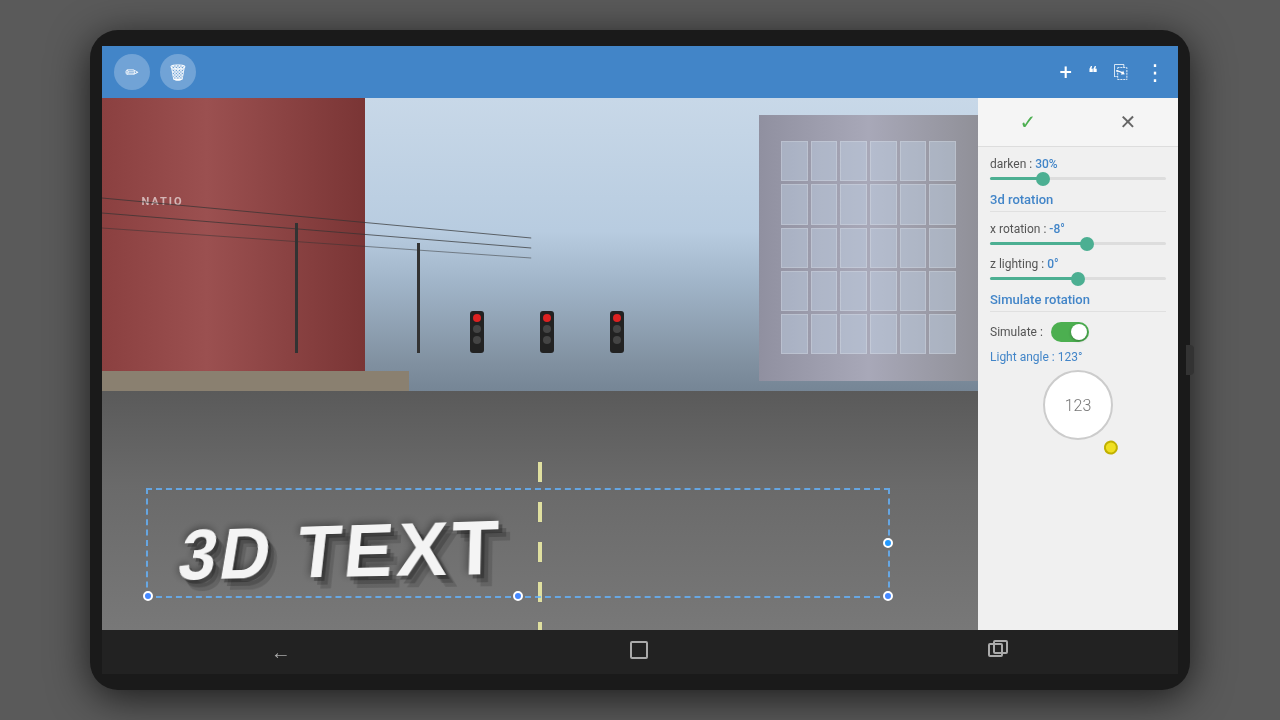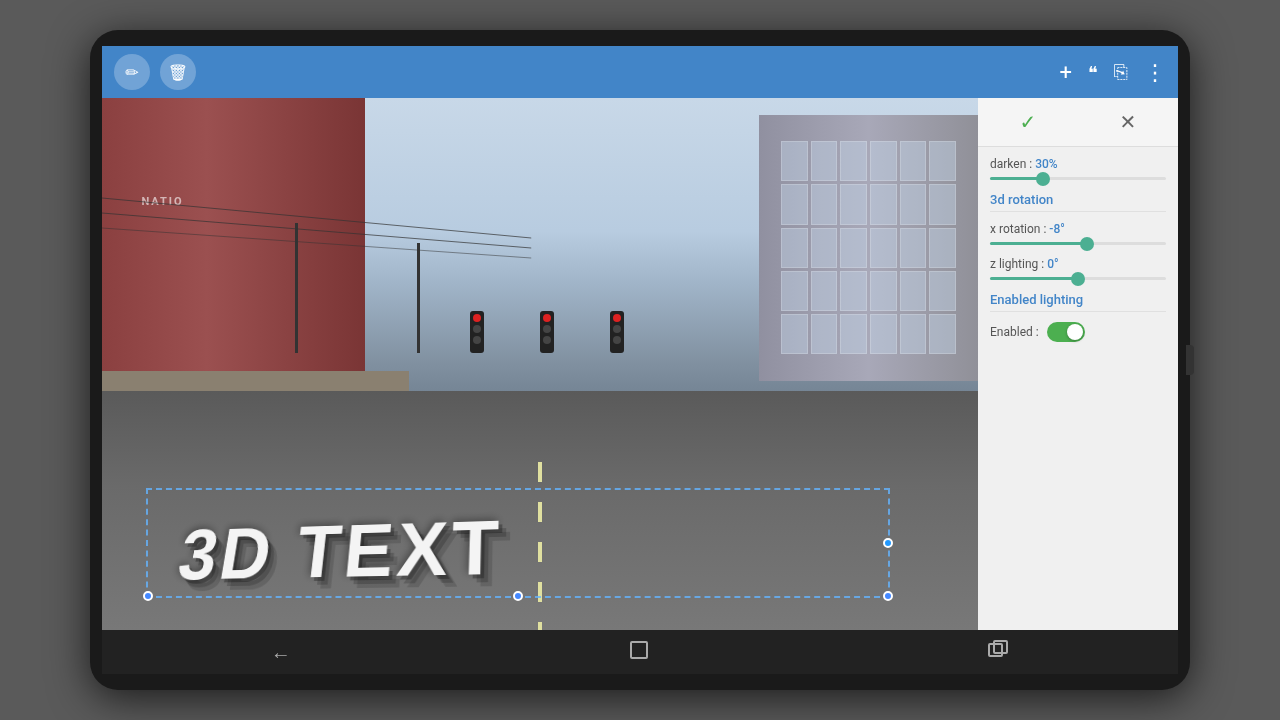--- a/index.html
+++ b/index.html
@@ -602,27 +602,37 @@
             <div class="param-label">
               <span>z lighting :</span>
               <span class="value">0°</span>
             </div>
             <div class="slider-track">
               <div class="slider-fill" style="width:50%;"></div>
               <div class="slider-thumb" style="left:50%;"></div>
             </div>
           </div>
 
-          <div class="section-title">Enabled lighting</div>
+          <div class="section-title">Simulate rotation</div>
 
           <div class="toggle-container">
-            <span class="toggle-label">Enabled :</span>
+            <span class="toggle-label">Simulate :</span>
             <div class="toggle-switch"></div>
           </div>
 
+          <div class="light-angle-container">
+            <div class="angle-label">
+              <span>Light angle :</span>
+              <span class="value">123°</span>
+            </div>
+            <div class="dial">
+              <div class="dial-indicator" style="transform: translateX(-50%) rotate(123deg); transform-origin: 50% 330%;"></div>
+              <span class="dial-number">123</span>
+            </div>
+          </div>
         </div>
       </div>
     </div>
 
     <div class="bottom-nav">
       <div class="nav-btn">←</div>
       <div class="nav-btn">
         <svg width="22" height="22" viewBox="0 0 22 22" fill="none" xmlns="http://www.w3.org/2000/svg">
           <rect x="3" y="3" width="16" height="16" rx="1" stroke="#aaa" stroke-width="2" fill="none"></rect>
         </svg>

